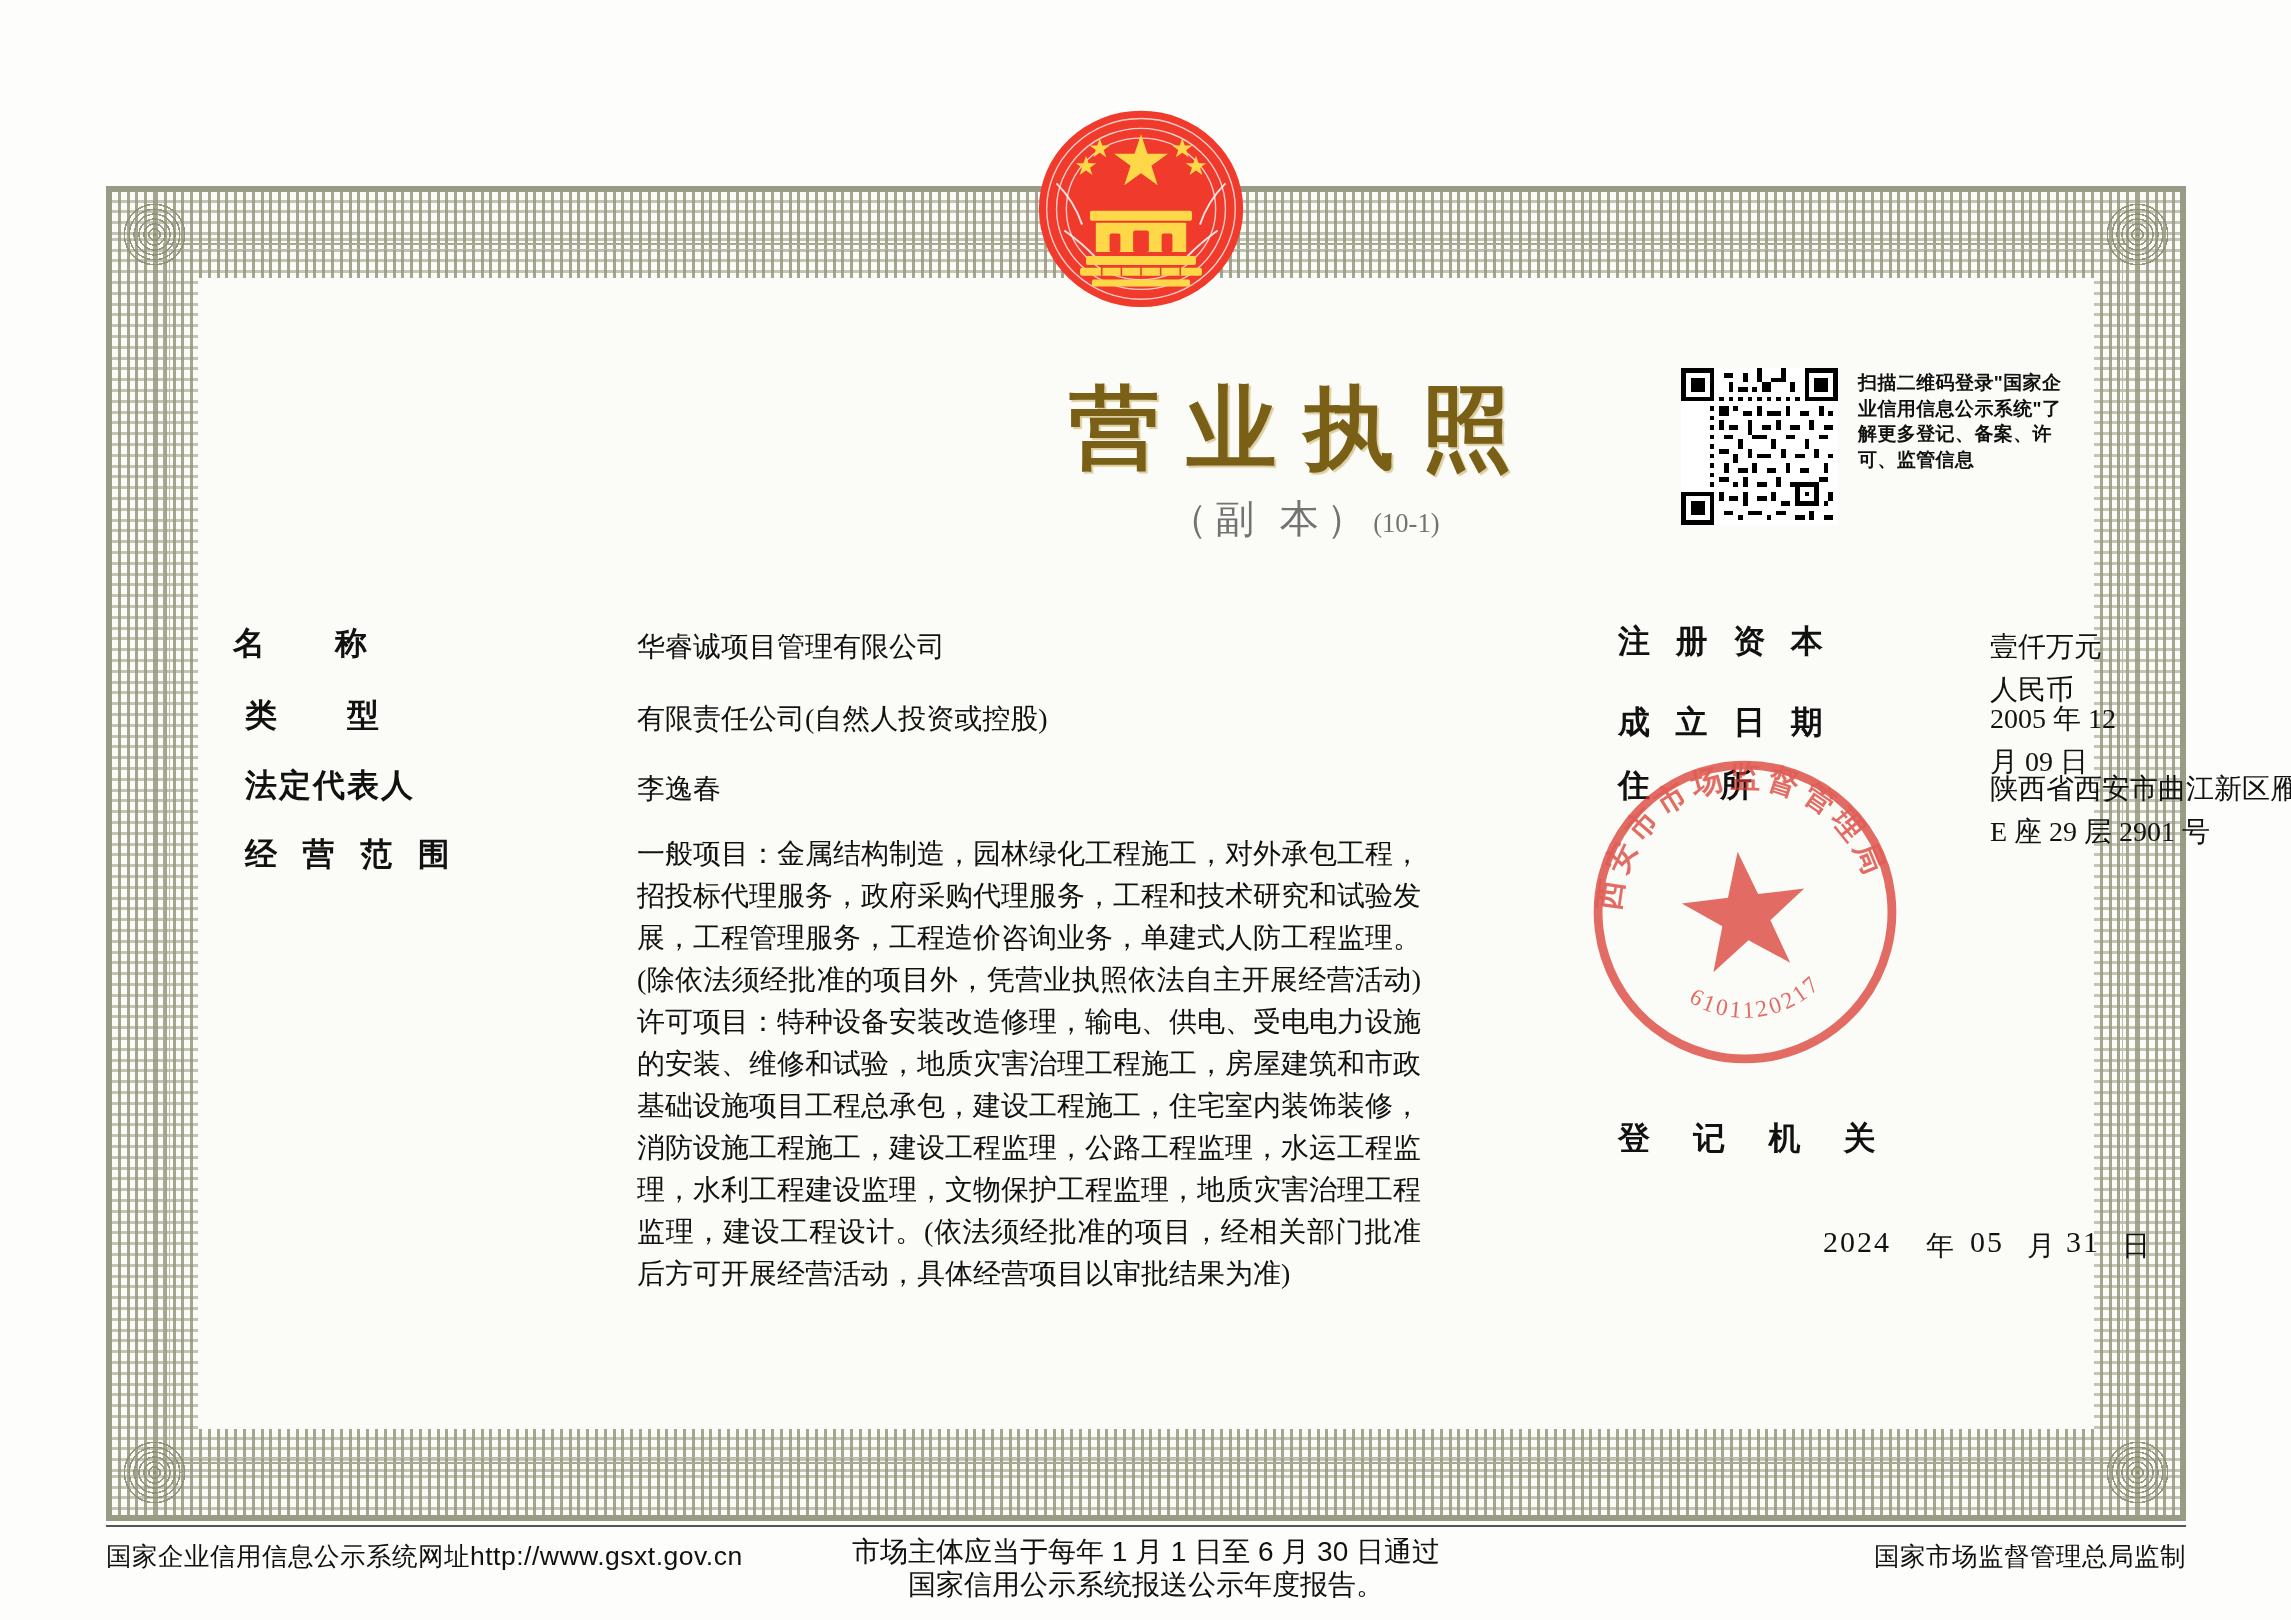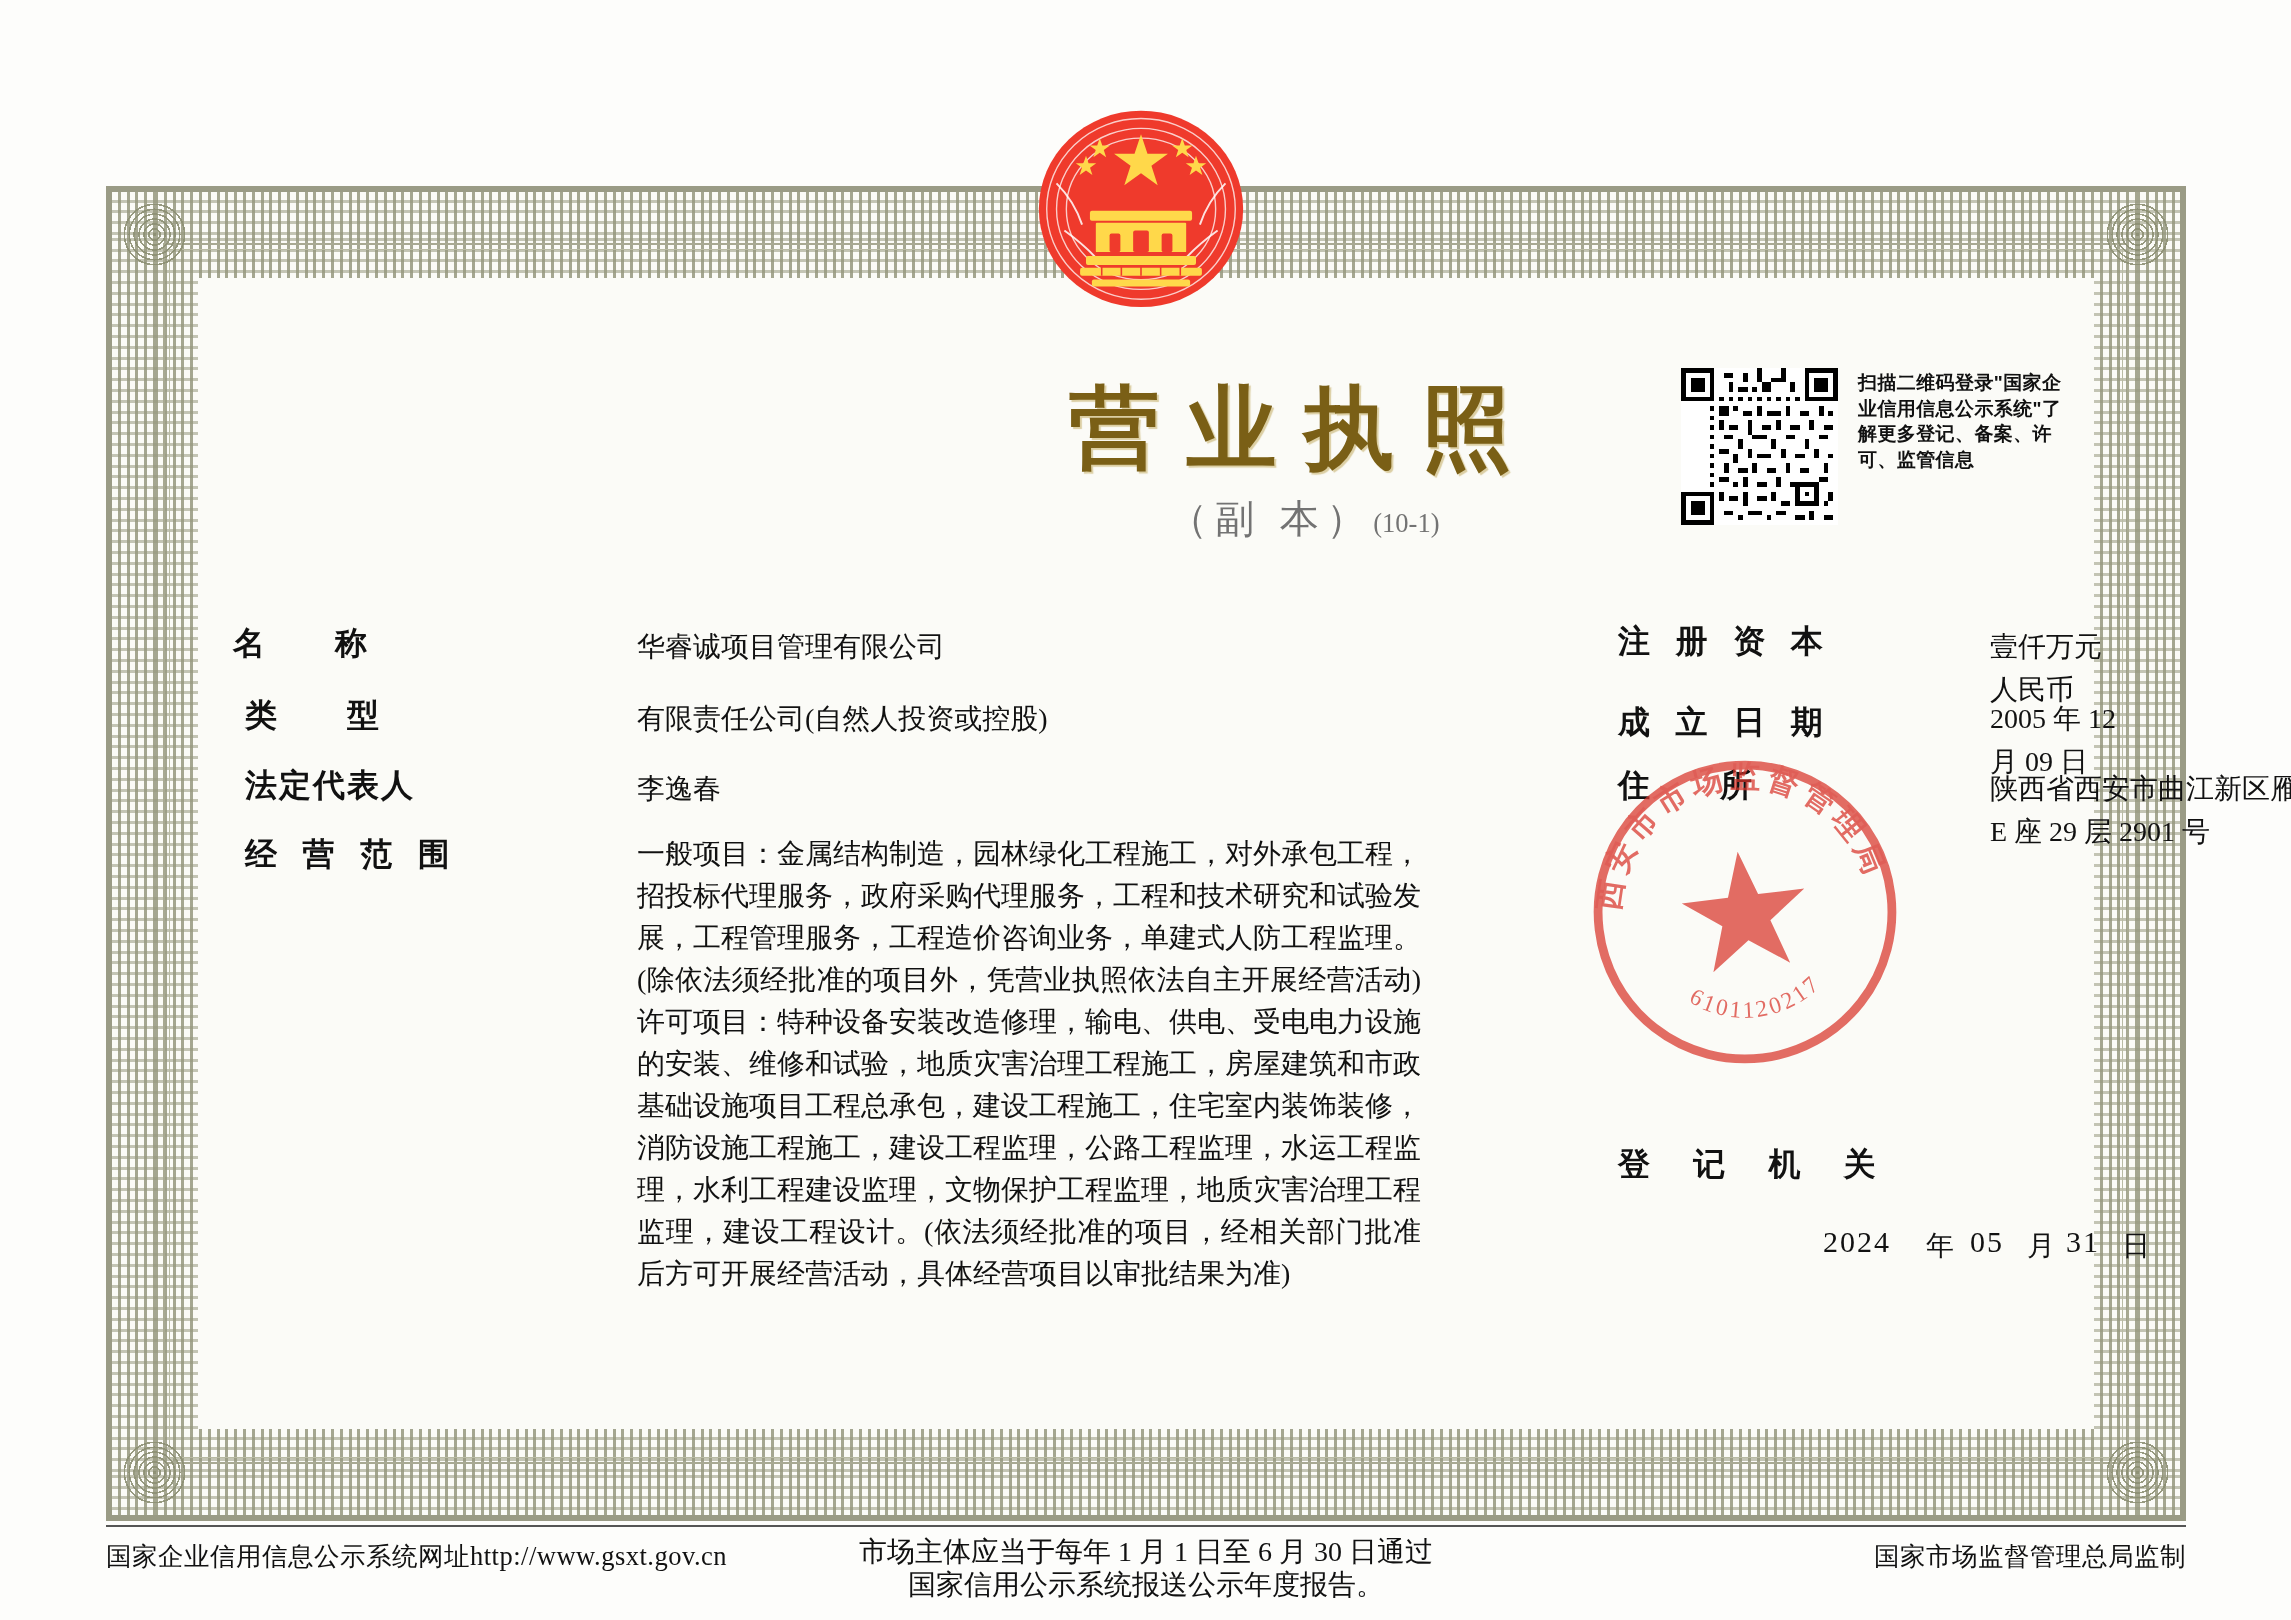--- a/index.html
+++ b/index.html
@@ -205,21 +205,20 @@
   }
 
   .reg-authority {
     position: absolute;
     left: 1451px;
     top: 872px;
     font-size: 32px;
     font-weight: 600;
     letter-spacing: 17.6px;
     color: #111;
-    margin-top: 26px;
   }
 
   .date-line {
     position: absolute;
     left: 1656px;
     top: 980px;
     width: 412px;
     font-size: 30px;
     color: #111;
     letter-spacing: 2px;
@@ -243,21 +242,21 @@
     pointer-events: none;
   }
 
   
   .footer {
     position: absolute;
     left: 106px;
     top: 1535px;
     width: 2080px;
     height: 73px;
-    font-family: Liberation Serif, serif;
+    font-family: Liberation Sans, sans-serif;
     color: #111;
   }
   .footer-left {
     position: absolute; left: 0; top: 3.9px;
     font-size: 25.5px; letter-spacing: 0.5px;
   }
   .footer-left .url { font-size: 26.5px; }
   .footer-center {
     position: absolute; left: 50%; top: 0;
     transform: translateX(-50%);

